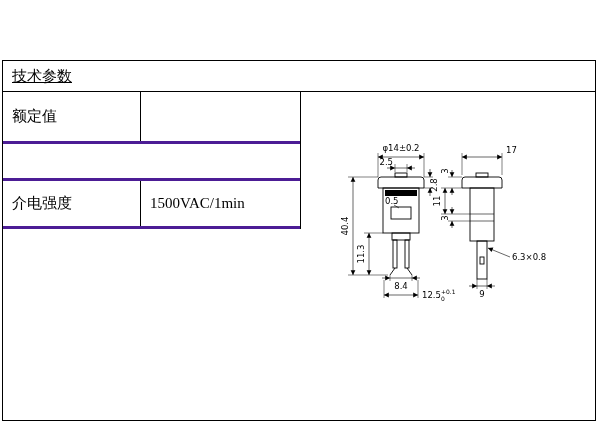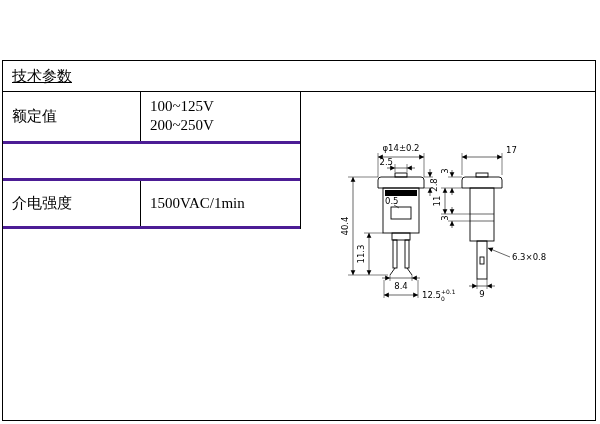--- a/index.html
+++ b/index.html
@@ -45,24 +45,20 @@
 <body>
 
 <div class="page">
   <div class="outer">
 
     <div class="hdr">技术参数</div>
 
     <div class="rows">
       <div class="trow r1">
         <div class="tlabel">额定值</div>
-        <div class="tval">
-          <div>100~125V</div>
-          <div>200~250V</div>
-        </div>
       </div>
       <div class="trow r2">
       </div>
       <div class="trow r3">
         <div class="tlabel">介电强度</div>
         <div class="tval">
           <div>1500VAC/1min</div>
         </div>
       </div>
     </div>

